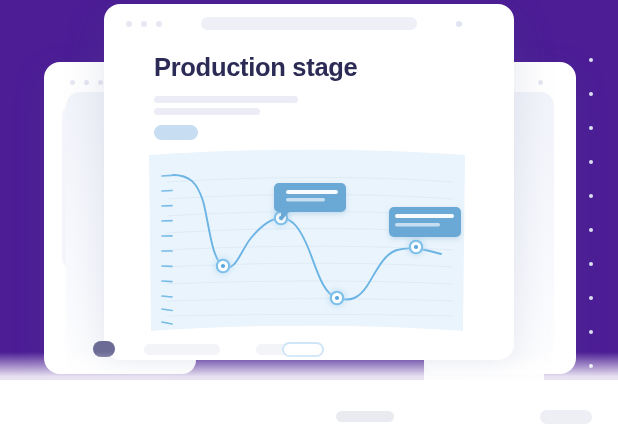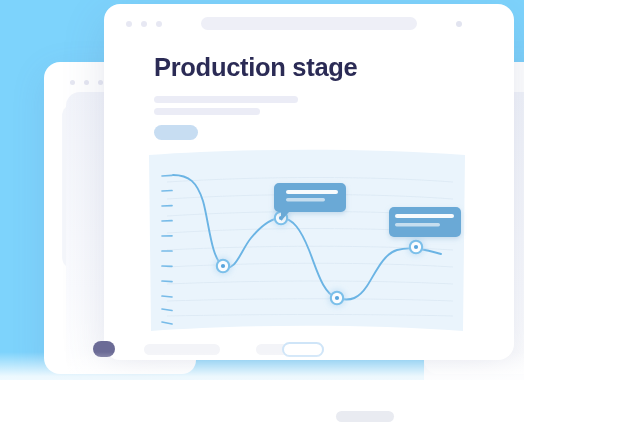--- a/index.html
+++ b/index.html
@@ -5,24 +5,24 @@
   html, body {
     margin: 0;
     padding: 0;
     background: #ffffff;
   }
   body {
     font-family: "Liberation Sans", sans-serif;
   }
   #stage {
     position: relative;
-    width: 524px;
+    width: 618px;
     height: 433px;
     overflow: hidden;
-    background: #7dd3fc;
+    background: #4c1d95;
   }
 
   
   .bg-card {
     position: absolute;
     background: #ffffff;
     border-radius: 16px;
     box-shadow: 0 10px 34px rgba(100,110,160,0.13);
   }
   #bg-card-left {

